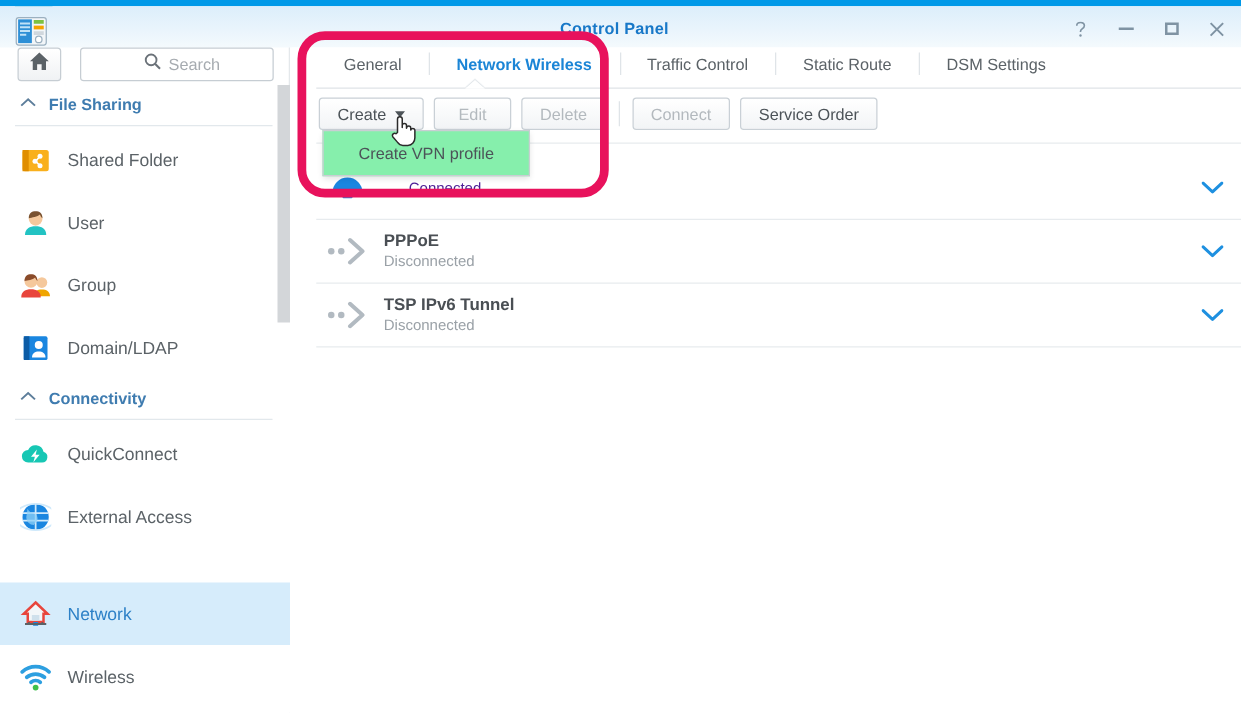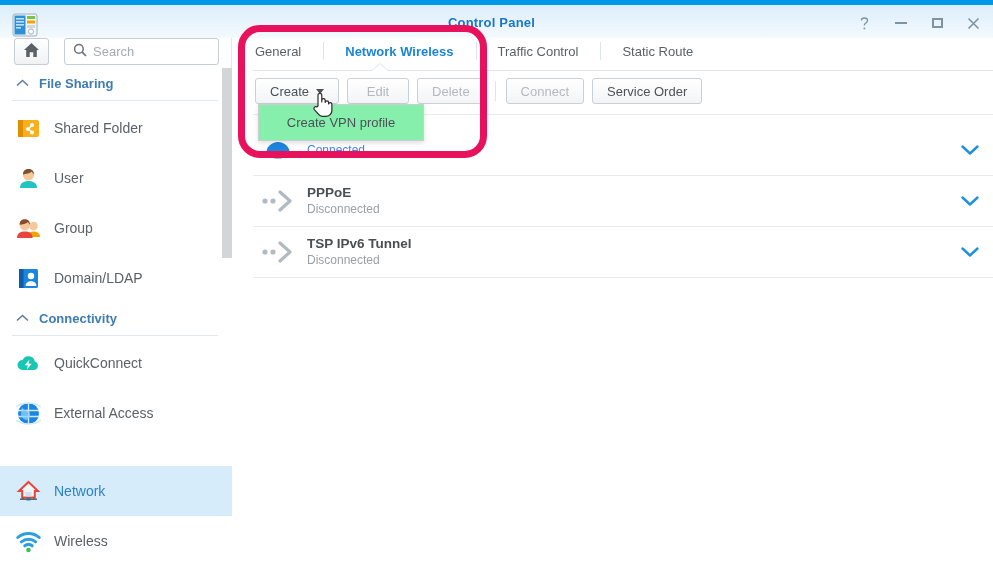--- a/index.html
+++ b/index.html
@@ -78,20 +78,21 @@
     cursor: pointer;
   }
   .search-box {
     position: absolute; left: 64px; top: 0;
     width: 155px; height: 27px;
     border: 1px solid #c6cdd3; border-radius: 3px;
     background: #fff;
     display: flex; align-items: center;
     padding-left: 8px; gap: 6px;
     cursor: text;
+    justify-content: center;
   }
   .search-ph { color: #a6abb0; font-size: 13px; }
 
   
   .sidebar {
     position: absolute; left: 0; top: 68px;
     width: 232px; height: 502px;
     background: #ffffff;
     overflow: hidden;
   }
@@ -132,20 +133,21 @@
   
   .main {
     position: absolute; left: 233px; top: 38px;
     width: 760px; height: 532px;
     background: #ffffff;
   }
   .tabs {
     position: relative;
     height: 32px;
     display: flex; align-items: flex-start;
+    padding-left: 20px;
   }
   .tab {
     position: relative;
     font-size: 13px; color: #5b6267;
     padding: 6px 22px 9px 22px;
     cursor: pointer; white-space: nowrap;
   }
   .tab + .tab:before {
     content:''; position:absolute; left:0; top:4px;
     width:1px; height:18px; background:#dfe4e8;
@@ -212,21 +214,21 @@
     position: relative; height: 100%;
   }
   .iftext { flex: 1; padding-left: 4px; }
   .ifname {
     font-size: 13.5px; font-weight: bold; color: #4a4f54;
     line-height: 17px;
   }
   .ifstatus {
     font-size: 12px; color: #9aa1a7; line-height: 17px;
   }
-  .ifstatus.conn { color: #3b82f6; }
+  .ifstatus.conn { color: #4c1d95; margin-left: 20px; }
   .ifchev {
     width: 46px; flex: 0 0 46px;
     display: flex; align-items: center; justify-content: center;
     color: #1e90e0;
   }
 
   
   .dropdown {
     position: absolute; left: 258px; top: 104px;
     width: 166px; height: 37px;
@@ -455,20 +457,23 @@
       </div>
       <div class="tab active">
         <span>Network Wireless</span>
       </div>
       <div class="tab">
         <span>Traffic Control</span>
       </div>
       <div class="tab">
         <span>Static Route</span>
       </div>
+      <div class="tab">
+        <span>DSM Settings</span>
+      </div>
     </div>
     <div class="tab-underline"></div>
     <div class="tab-arrow"></div>
 
     <div class="btnrow">
       <div class="btn">
         <span>Create</span>
         <span class="dncaret"></span>
       </div>
       <div class="btn disabled">

